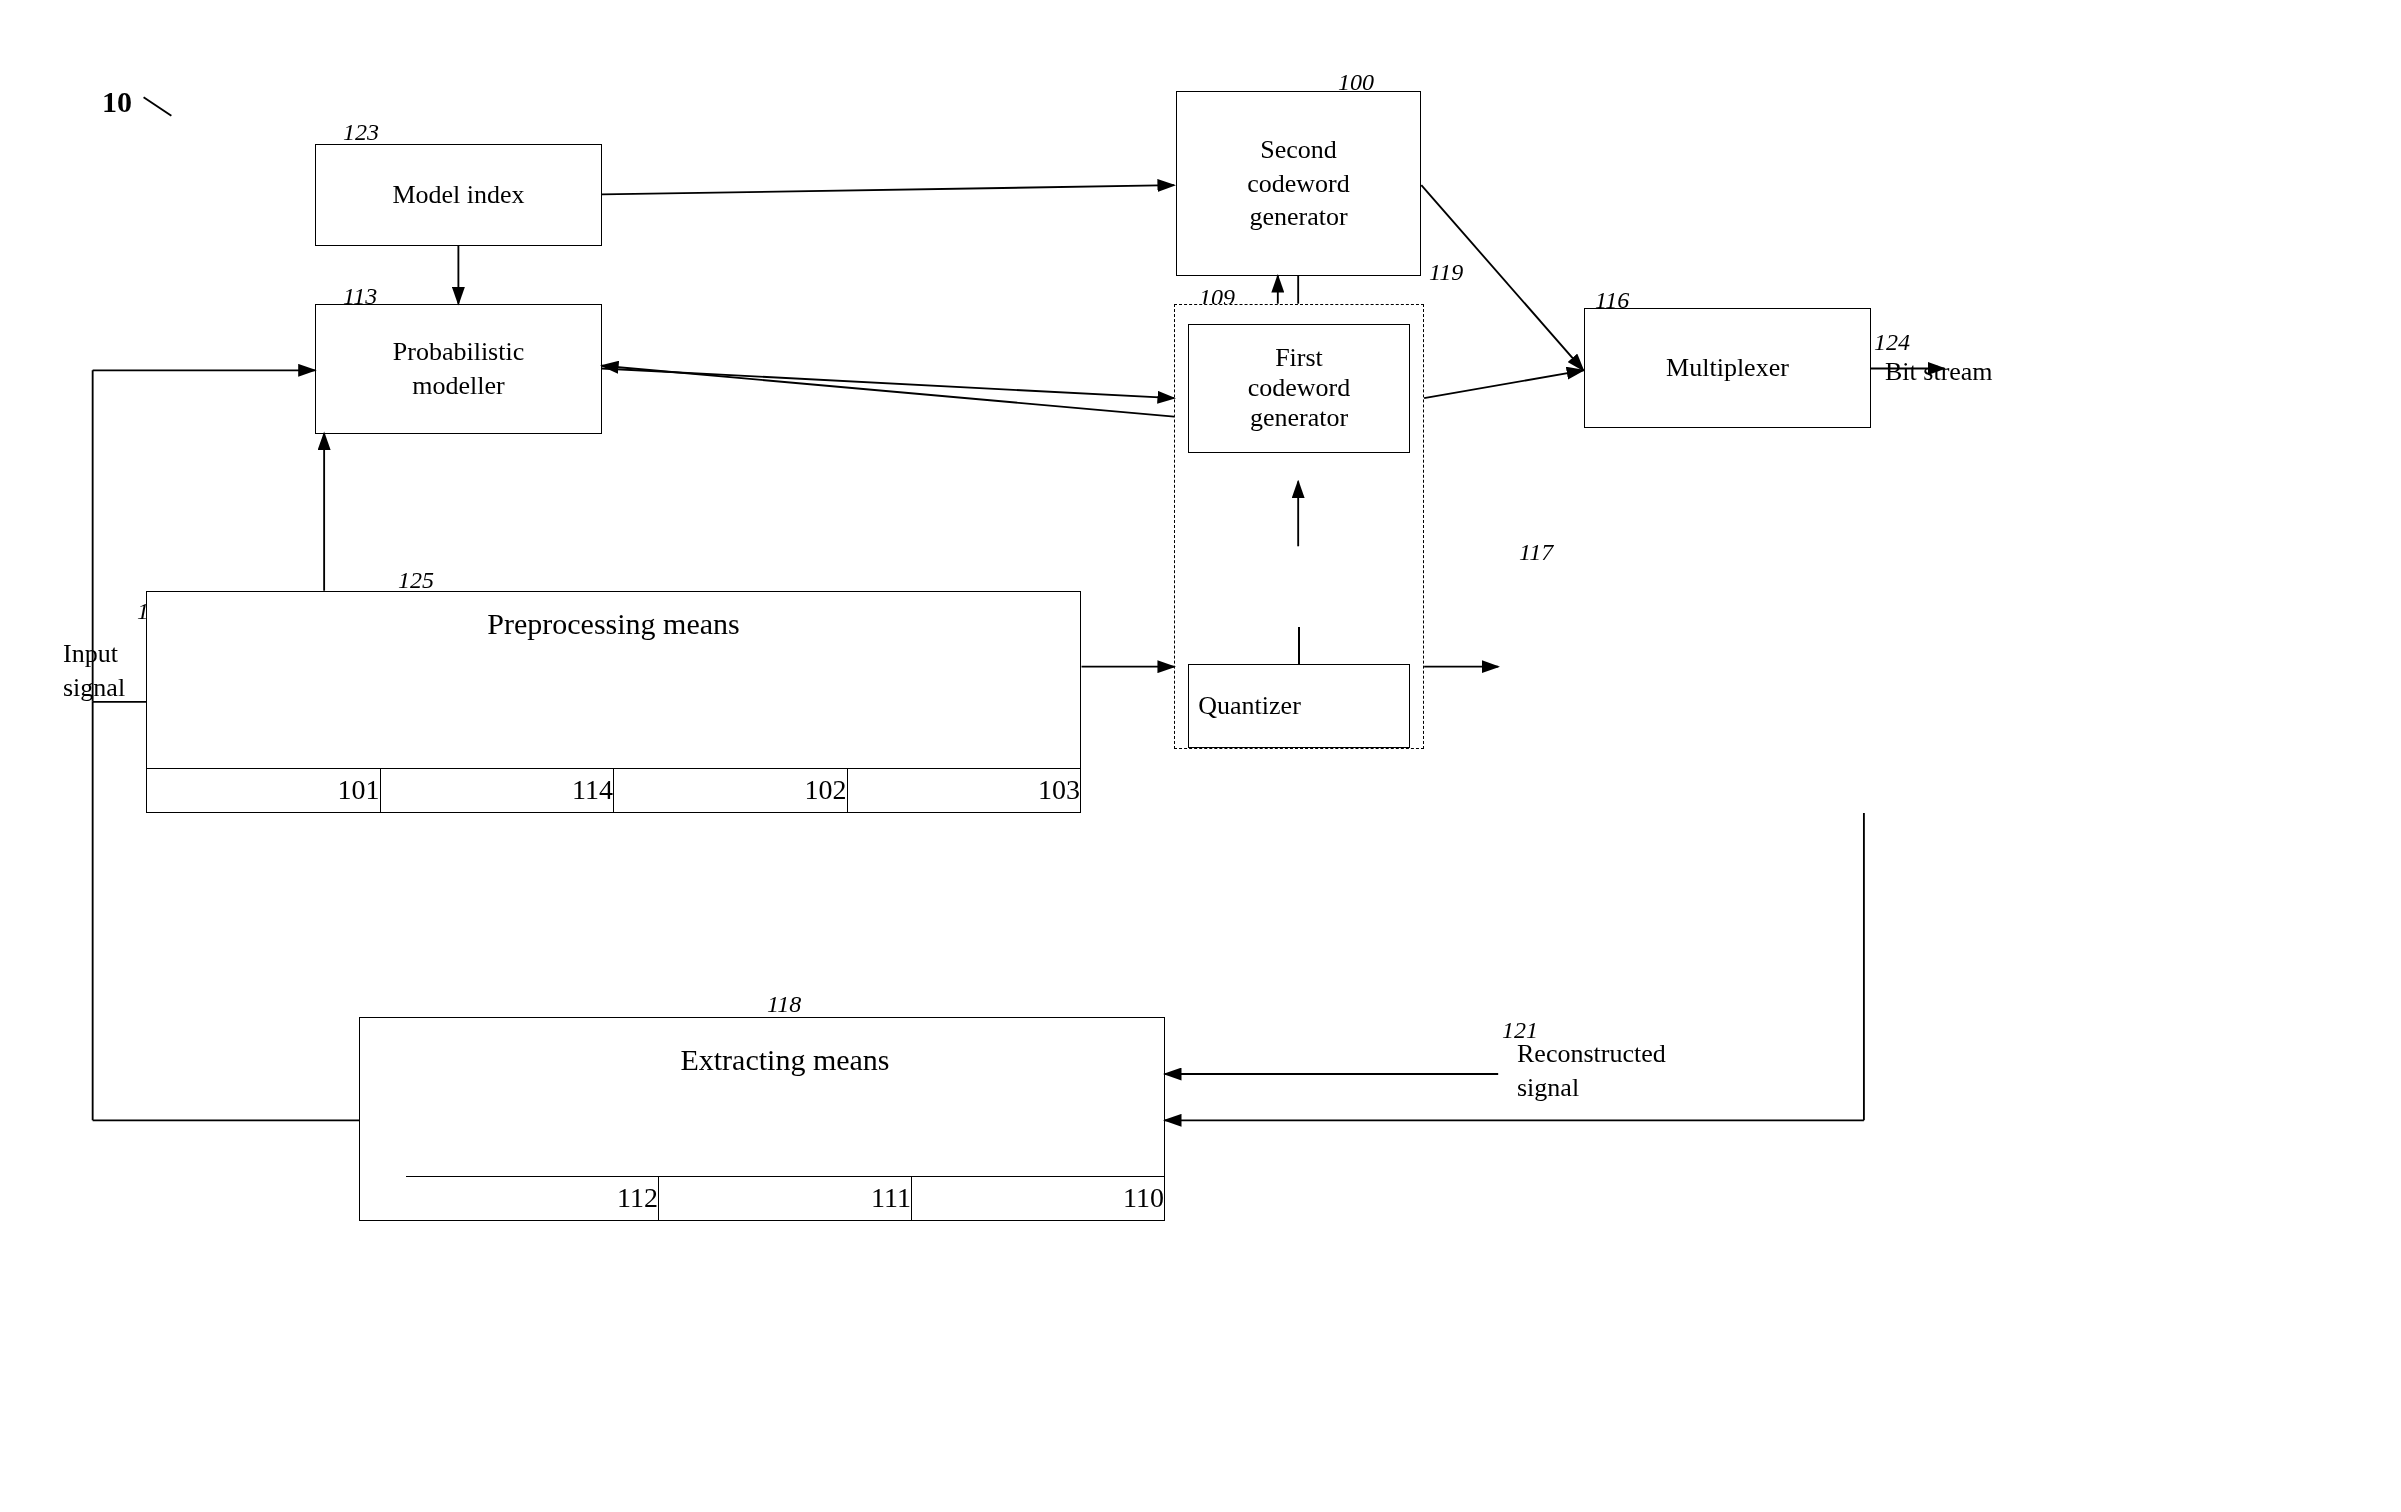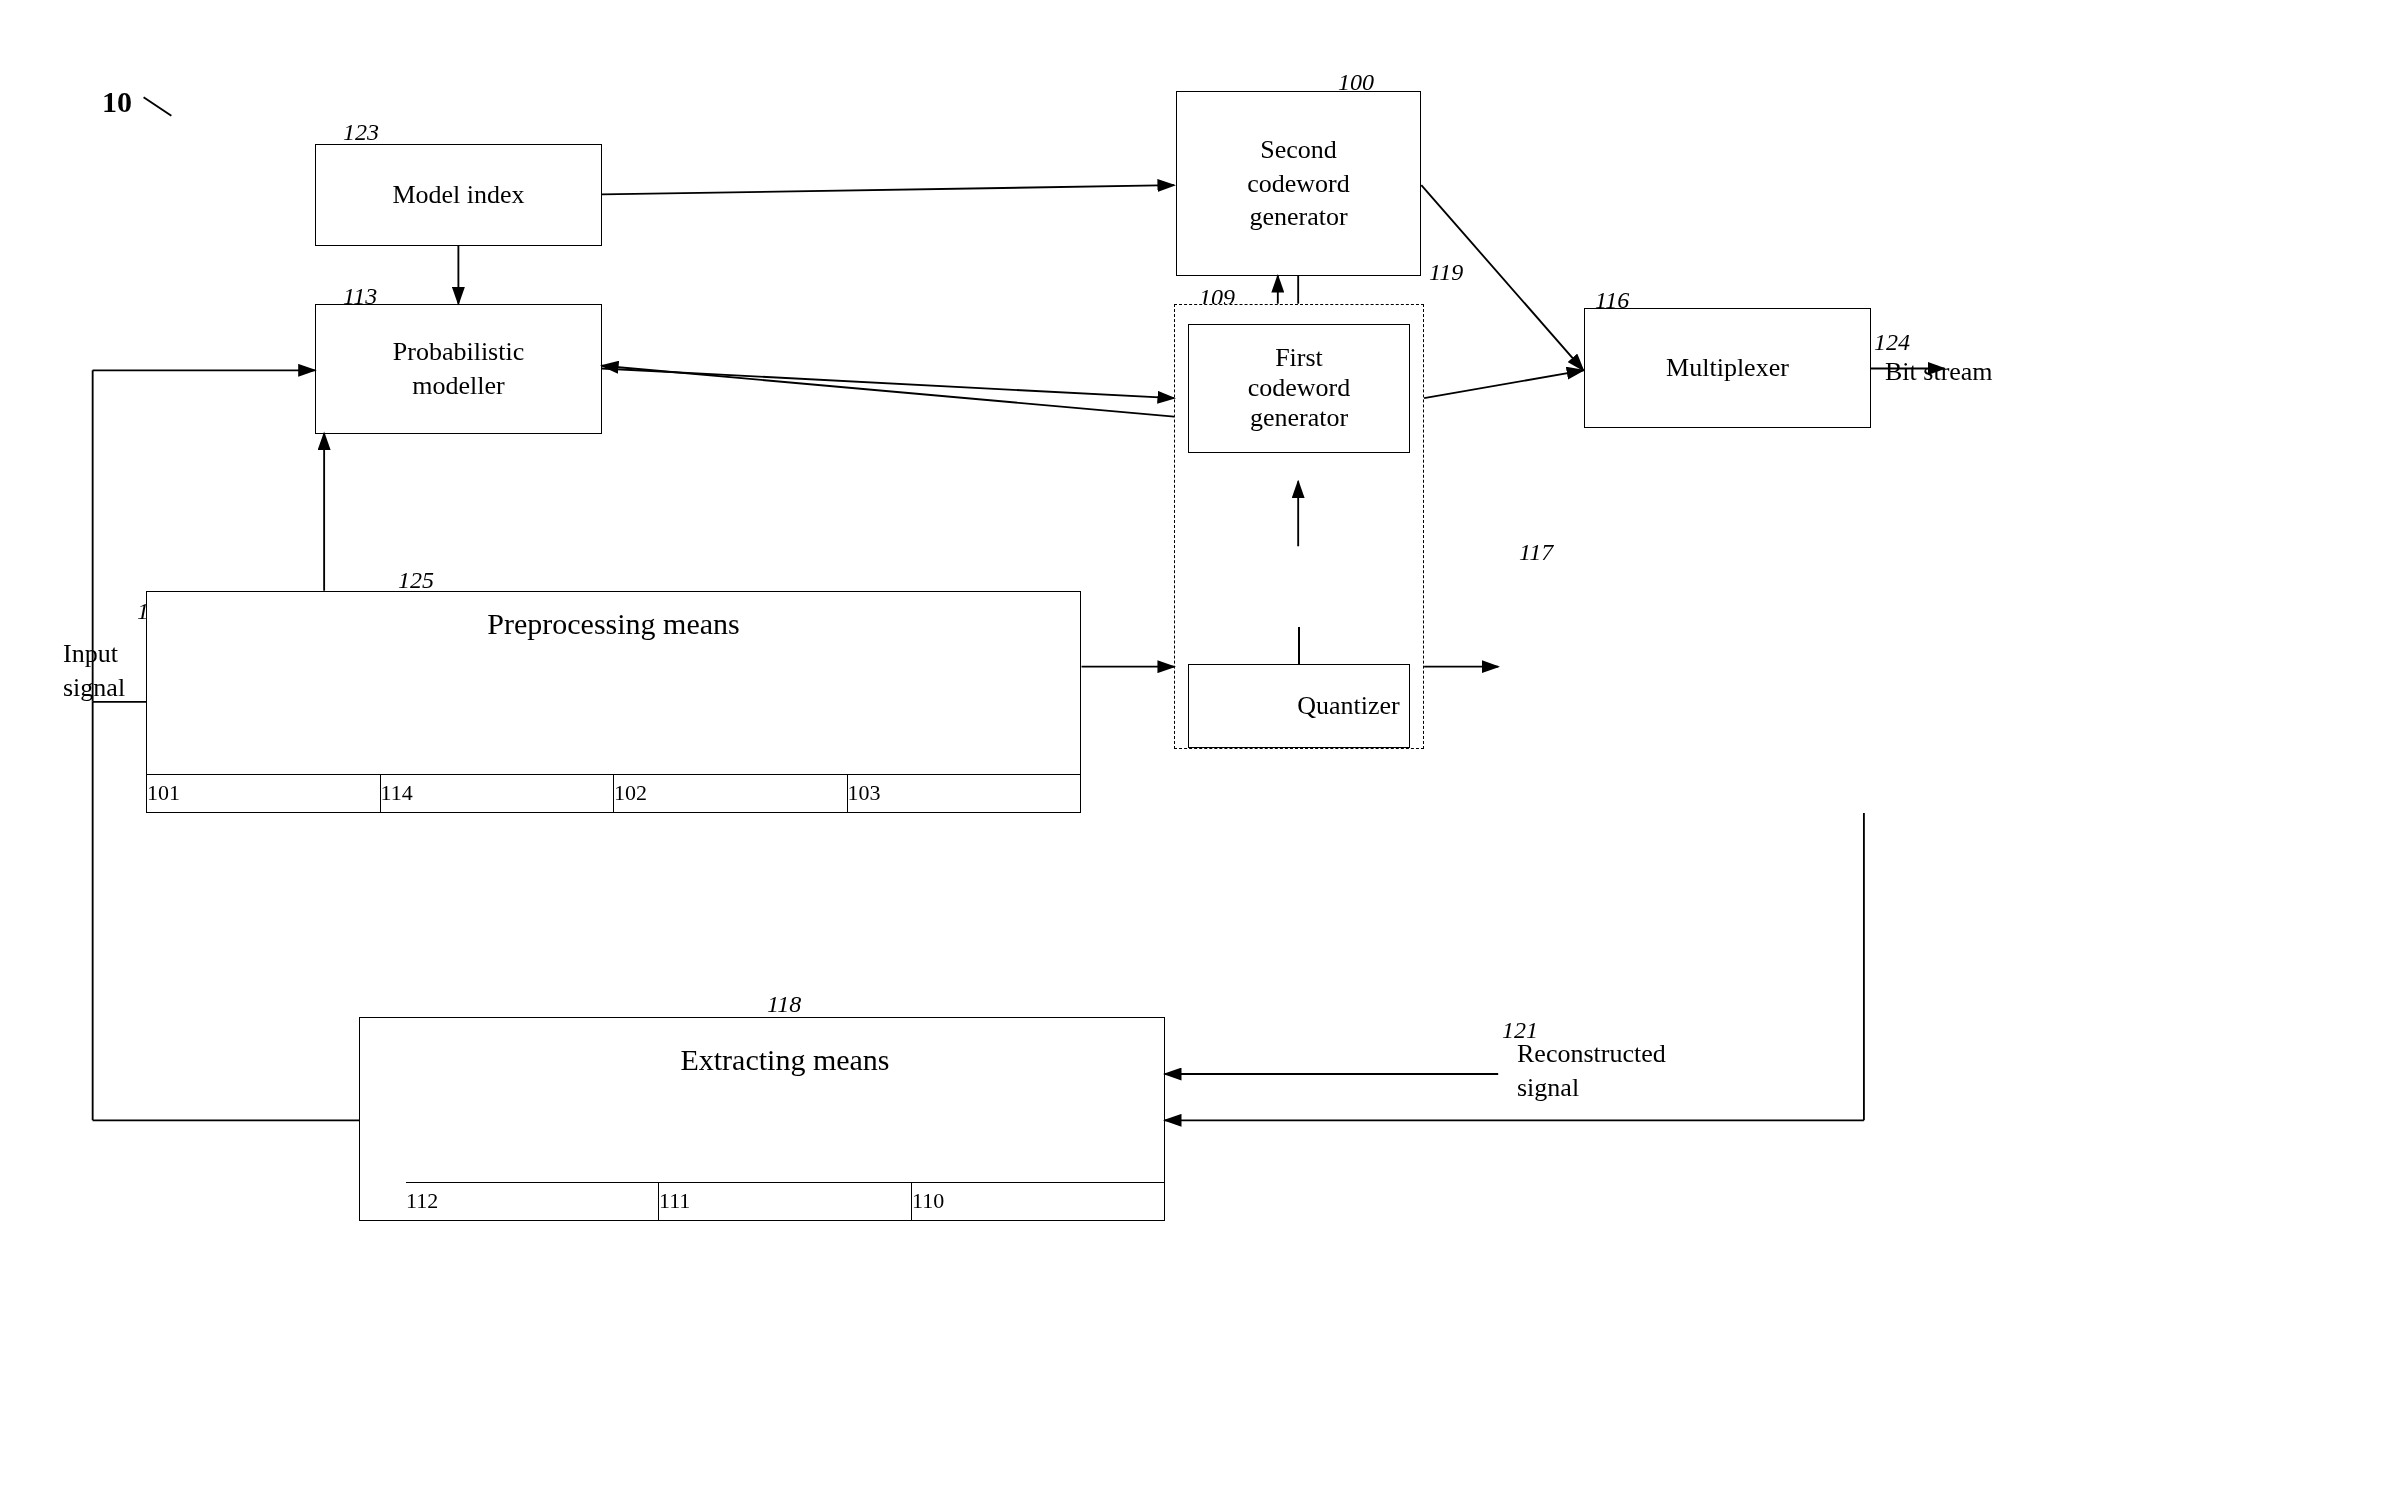--- a/index.html
+++ b/index.html
@@ -37,22 +37,22 @@
     }
     .sub-cells {
       width: 100%;
       display: flex;
       border-top: 1.9px solid #000;
       margin-top: 7.4px;
     }
     .sub-cell {
       flex: 1;
       border-right: 1.9px solid #000;
-      text-align: left;
-      font-size: 22px;
+      text-align: right;
+      font-size: 28px;
       padding: 5.6px 0;
     }
     .sub-cell:last-child {
       border-right: none;
     }
     .ref-label {
       position: absolute;
       font-size: 24px;
       font-style: italic;
     }
@@ -108,21 +108,21 @@
   <div class="box" style="left:315px; top:304px; width:287px; height:130px;">
     <span class="box-label">Probabilistic<br>modeller</span>
   </div>
 
   <div class="box box-dashed" style="left:1174px; top:304px; width:250px; height:445px;">
     <div style="display:flex; flex-direction:column; align-items:center; justify-content:flex-start; padding-top:18.5px; height:100%;">
       <div style="border:1.9px solid #000; width:222px; padding:18.5px 9.3px; text-align:center; font-size:26px; background:#fff; margin-bottom:auto;">
         <span>First<br>codeword<br>generator</span>
       </div>
       <div style="width:1.9px; height:37px; background:#000; margin:0 auto;"></div>
-      <div style="border:1.9px solid #000; width:222px; padding:26px 9.3px; text-align:right; font-size:26px; background:#fff; margin-top:0;">
+      <div style="border:1.9px solid #000; width:222px; padding:26px 9.3px; text-align:left; font-size:26px; background:#fff; margin-top:0;">
         <span>Quantizer</span>
       </div>
     </div>
   </div>
 
   <div class="box" style="left:1584px; top:308px; width:287px; height:120px;">
     <span class="box-label">Multiplexer</span>
   </div>
 
   <div class="box" style="left:146px; top:591px; width:935px; height:222px; justify-content:flex-start; padding-top:12px;">

